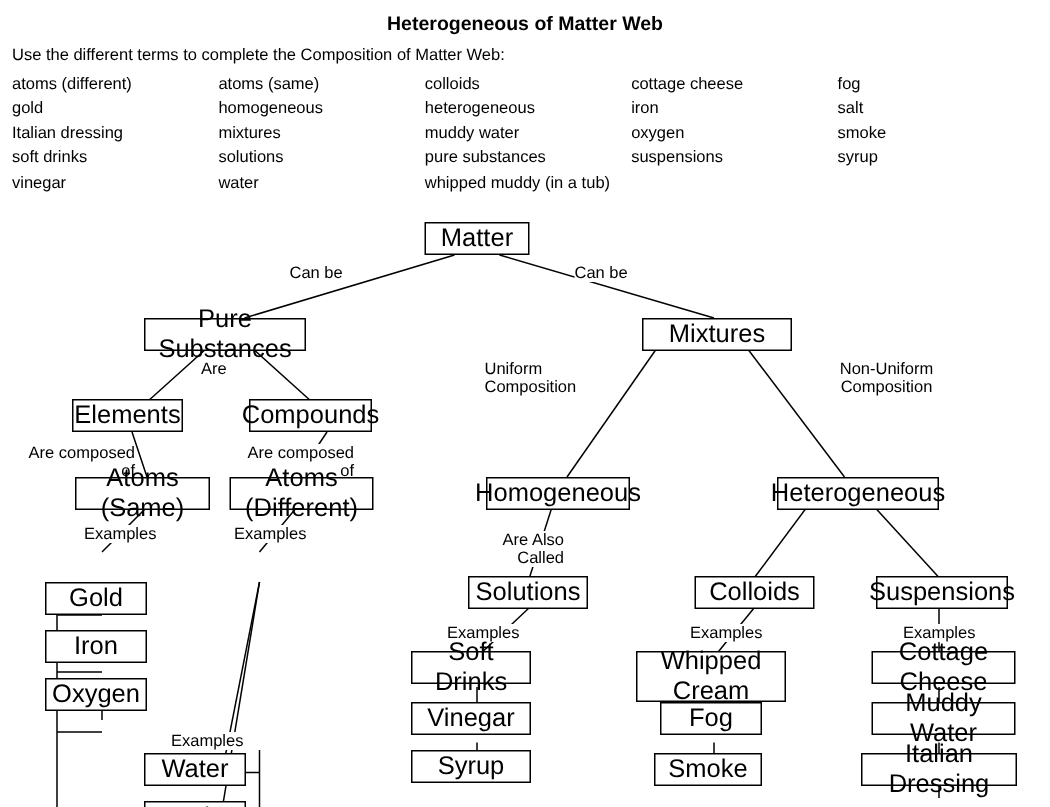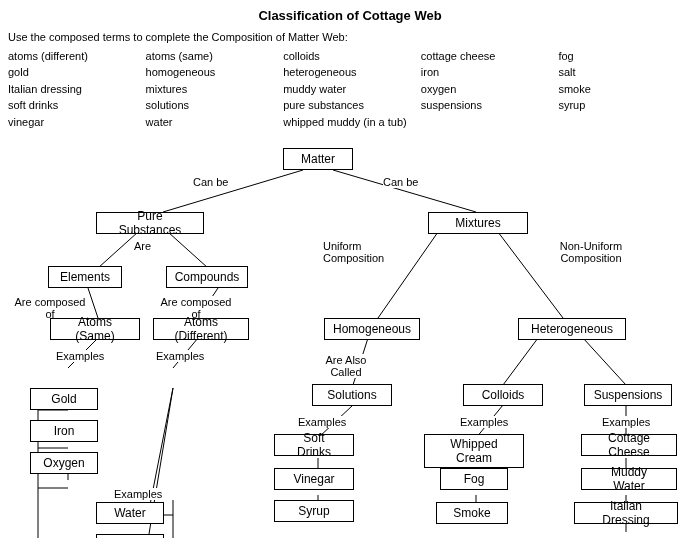--- a/index.html
+++ b/index.html
@@ -39,51 +39,51 @@
     }
 
     .node {
       position: absolute;
       border: 1px solid #000;
       background: #fff;
       text-align: center;
       display: flex;
       align-items: center;
       justify-content: center;
-      font-size: 12px;
+      font-size: 17px;
       padding: 2px 16px;
     }
 
     .label {
       position: absolute;
       font-size: 11px;
-      text-align: center;
+      text-align: right;
       background: #fff;
     }
 
     svg.lines {
       position: absolute;
       top: 0; left: 0;
       width: 100%;
       height: 100%;
       pointer-events: none;
     }
     svg.lines line, svg.lines polyline, svg.lines path {
       stroke: #000;
       stroke-width: 1;
       fill: none;
     }
   </style>
 </head>
 <body>
 
-<div class="page-title">Classification of Cottage Web</div>
+<div class="page-title">Heterogeneous of Matter Web</div>
 
 <div class="instructions">
-  <div>Use the composed terms to complete the Composition of Matter Web:</div>
+  <div>Use the different terms to complete the Composition of Matter Web:</div>
   <div class="terms-grid">
     <span>atoms (different)</span>
     <span>atoms (same)</span>
     <span>colloids</span>
     <span>cottage cheese</span>
     <span>fog</span>
     <span>gold</span>
     <span>homogeneous</span>
     <span>heterogeneous</span>
     <span>iron</span>

